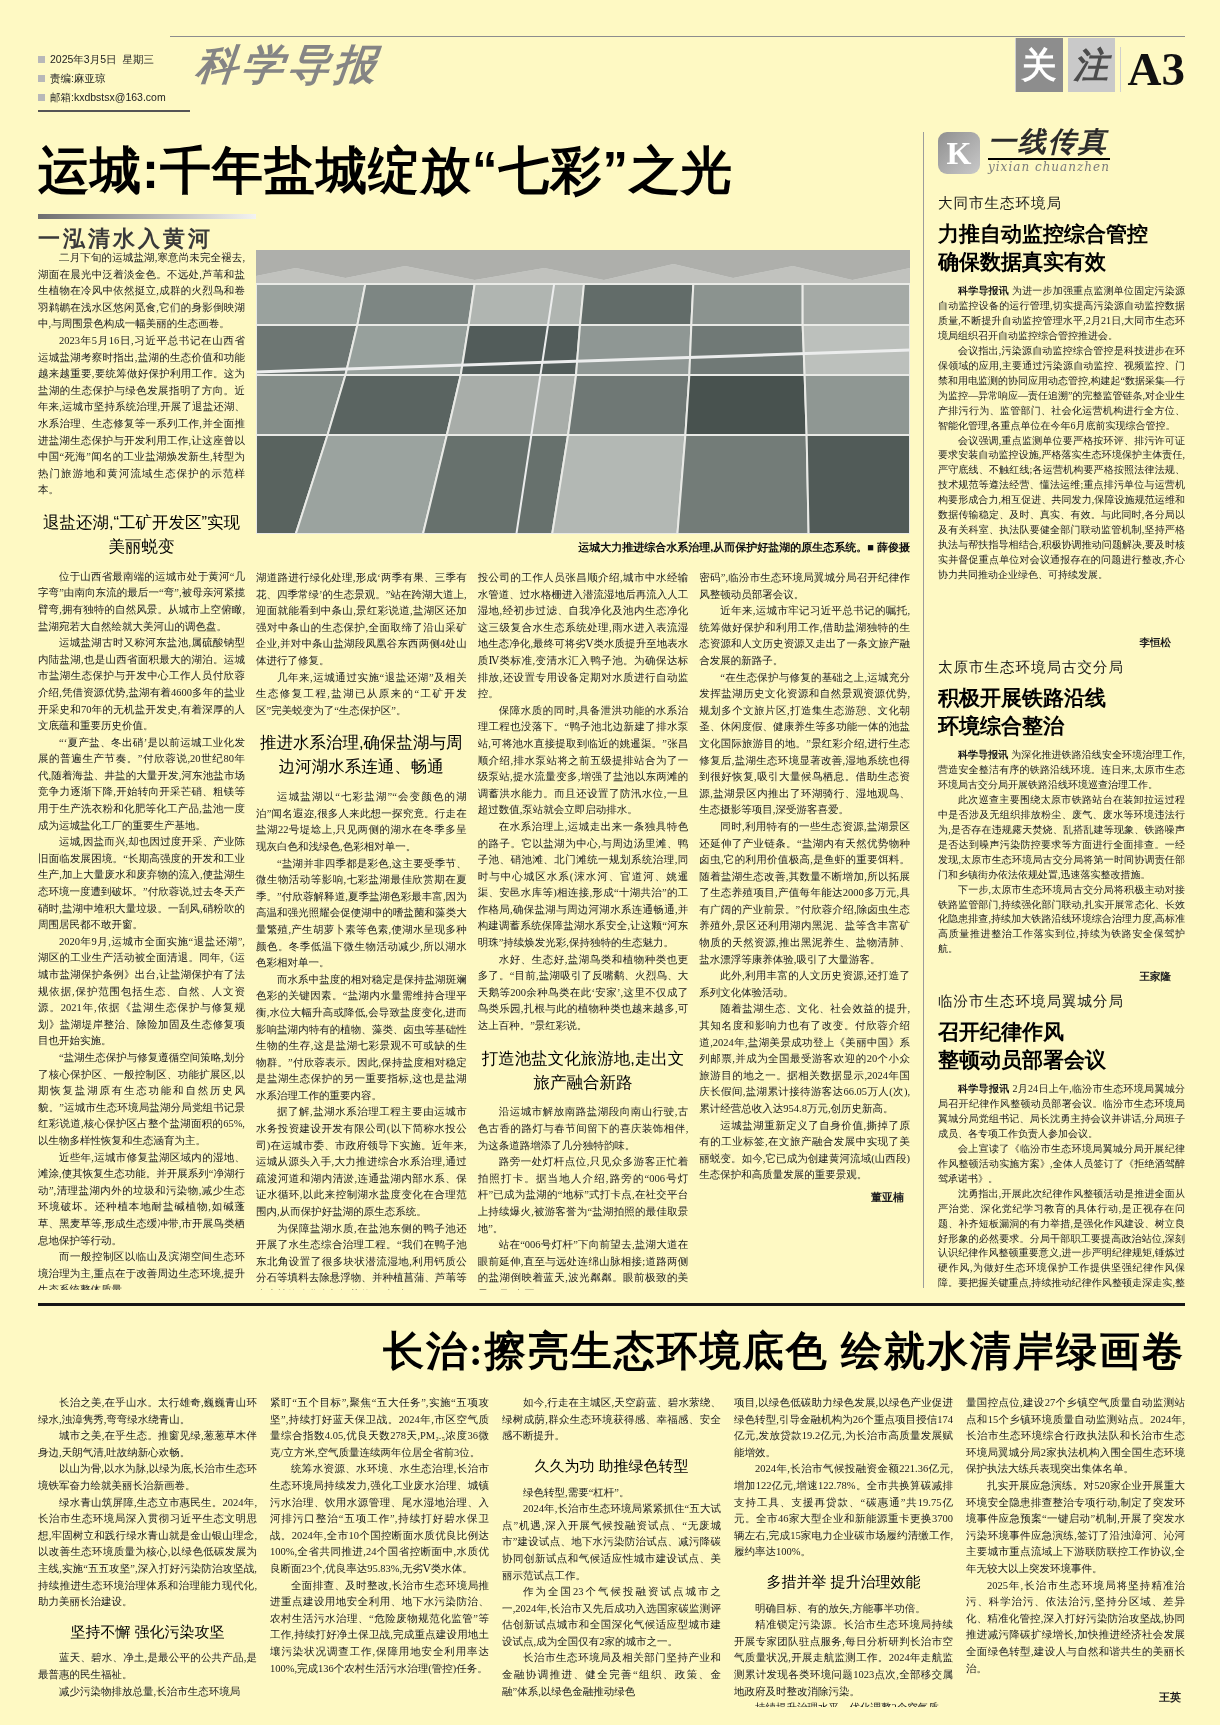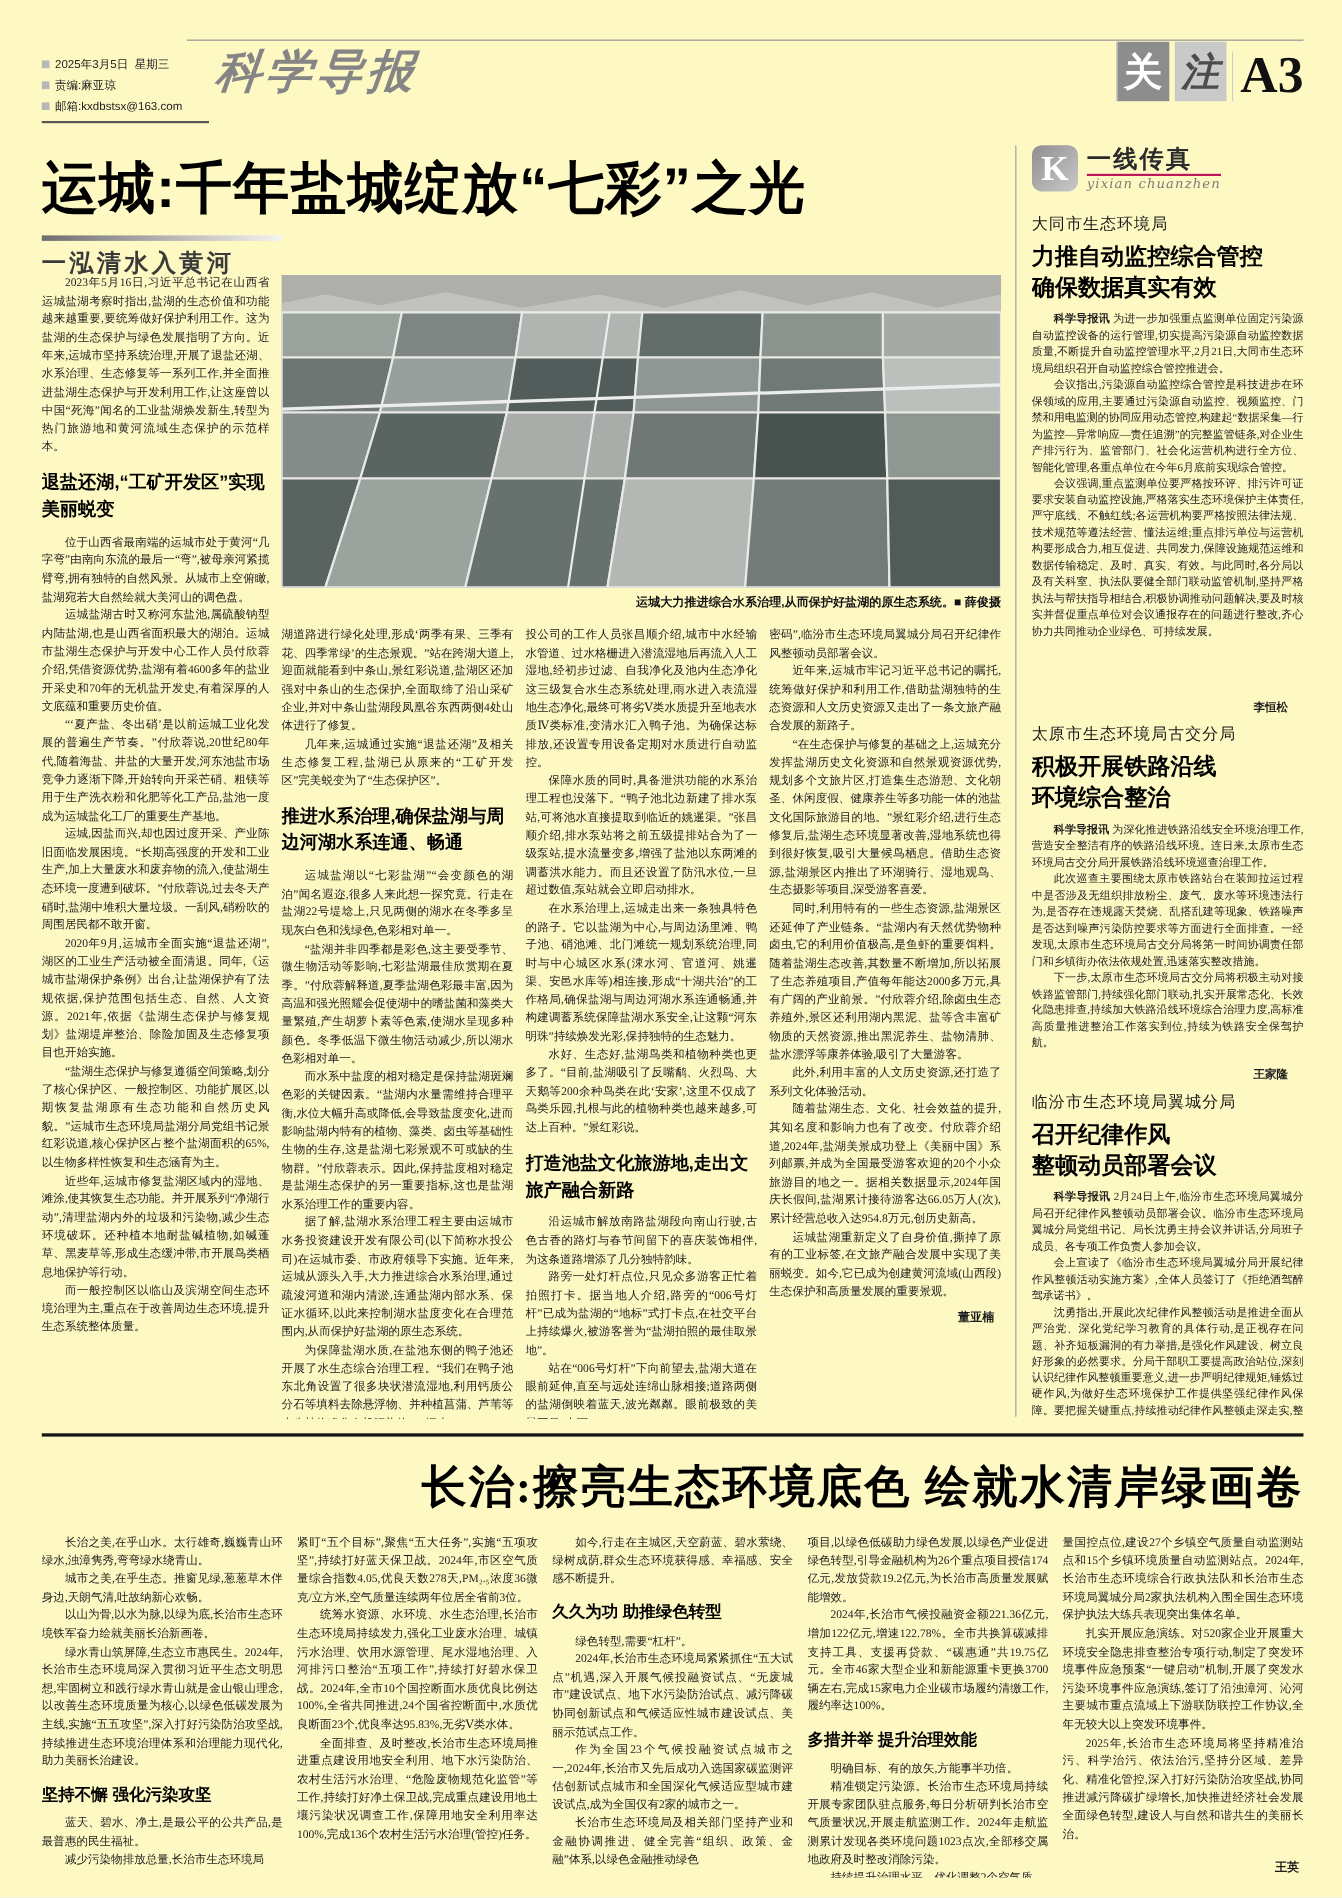--- a/index.html
+++ b/index.html
@@ -35,35 +35,35 @@
   .right-part{flex:1;display:flex;flex-direction:column;}
   .photo-wrap{height:284px;background:#cfd2d0;}
   .photo-wrap svg{display:block;width:100%;height:100%;}
   .photo-caption{height:22px;font-size:11px;font-weight:bold;text-align:right;padding-top:6px;color:#111;
                  font-family:"Liberation Sans",sans-serif;}
   .cols3{flex:1;display:flex;gap:11px;margin-top:8px;overflow:hidden;}
   .c{flex:1;overflow:hidden;position:relative;padding-bottom:2px;}
 
   .para{margin:0;font-size:10.5px;line-height:16.6px;text-align:justify;text-indent:2em;color:#1b1b1b;}
   .para.cont{text-indent:0;}
-  .col-head{margin:12px 0 10px 0;font-family:"Liberation Sans",sans-serif;font-size:16.5px;font-weight:700;
-            line-height:1.45;color:#000;text-align:left;}
+  .col-head{margin:12px 0 10px 0;font-family:"Liberation Sans",sans-serif;font-size:16.5px;font-weight:400;
+            line-height:1.45;color:#000;text-align:center;}
   .lead-tag{font-family:"Liberation Sans",sans-serif;font-weight:bold;}
   .article-byline{text-align:right;font-weight:bold;font-size:11px;margin-top:6px;padding-right:6px;
                   font-family:"Liberation Sans",sans-serif;}
 
   
   .vdiv{position:absolute;left:923px;top:132px;width:1px;height:1156px;background:#9c9c9c;}
   .sidebar{position:absolute;left:938px;top:128px;width:247px;height:1162px;overflow:hidden;}
   .brand{display:flex;align-items:flex-end;gap:8px;height:46px;}
   .brand-k{width:42px;height:42px;border-radius:9px;background:linear-gradient(135deg,#8f8f8f,#c9c9c9);
            color:#fff;font-family:"Liberation Serif",serif;font-weight:900;font-size:32px;
            display:flex;align-items:center;justify-content:center;}
-  .brand-title{font-size:22px;font-weight:900;color:#2b2b2b;letter-spacing:2px;
-               border-bottom:2px solid #be185d;line-height:1.15;font-family:"DejaVu Serif",serif;}
+  .brand-title{font-size:28px;font-weight:900;font-style:italic;color:#2b2b2b;letter-spacing:2px;
+               border-bottom:2px solid #000000;line-height:1.15;font-family:"DejaVu Serif",serif;}
   .brand-sub{font-size:12px;font-style:italic;color:#7b7b7b;font-family:"DejaVu Serif",serif;letter-spacing:1px;}
   .sb-article{position:relative;overflow:hidden;padding-bottom:16px;}
   .sb-a1{height:448px;margin-top:12px;}
   .sb-a2{height:318px;}
   .sb-a3{height:328px;}
   .sb-kicker{font-size:14.5px;margin:8px 0 7px 0;letter-spacing:1px;color:#161616;font-family:"Liberation Sans",sans-serif;}
   .sb-headline{margin:0 0 9px 0;font-family:"Liberation Sans",sans-serif;font-size:21px;font-weight:900;
                line-height:1.32;color:#000;white-space:pre-line;}
   .sb-body .para{font-size:10px;line-height:14.9px;}
   .sb-byline{position:absolute;right:14px;bottom:0;font-weight:bold;font-size:10.5px;font-family:"Liberation Sans",sans-serif;}
@@ -100,20 +100,21 @@
 
   <div class="main">
     <h1 class="main-headline">运城:千年盐城绽放“七彩”之光</h1>
     <div class="kicker">
       <div class="kicker-bar"></div>
       <div class="kicker-text">一泓清水入黄河</div>
     </div>
 
     <div class="cols">
       <div class="c1">
+          <p class="para">二月下旬的运城盐湖,寒意尚未完全褪去,湖面在晨光中泛着淡金色。不远处,芦苇和盐生植物在冷风中依然挺立,成群的火烈鸟和卷羽鹈鹕在浅水区悠闲觅食,它们的身影倒映湖中,与周围景色构成一幅美丽的生态画卷。</p>
           <p class="para">2023年5月16日,习近平总书记在山西省运城盐湖考察时指出,盐湖的生态价值和功能越来越重要,要统筹做好保护利用工作。这为盐湖的生态保护与绿色发展指明了方向。近年来,运城市坚持系统治理,开展了退盐还湖、水系治理、生态修复等一系列工作,并全面推进盐湖生态保护与开发利用工作,让这座曾以中国“死海”闻名的工业盐湖焕发新生,转型为热门旅游地和黄河流域生态保护的示范样本。</p>
           <h3 class="col-head">退盐还湖,“工矿开发区”实现美丽蜕变</h3>
           <p class="para">位于山西省最南端的运城市处于黄河“几字弯”由南向东流的最后一“弯”,被母亲河紧揽臂弯,拥有独特的自然风景。从城市上空俯瞰,盐湖宛若大自然绘就大美河山的调色盘。</p>
           <p class="para">运城盐湖古时又称河东盐池,属硫酸钠型内陆盐湖,也是山西省面积最大的湖泊。运城市盐湖生态保护与开发中心工作人员付欣蓉介绍,凭借资源优势,盐湖有着4600多年的盐业开采史和70年的无机盐开发史,有着深厚的人文底蕴和重要历史价值。</p>
           <p class="para">“‘夏产盐、冬出硝’是以前运城工业化发展的普遍生产节奏。”付欣蓉说,20世纪80年代,随着海盐、井盐的大量开发,河东池盐市场竞争力逐渐下降,开始转向开采芒硝、粗镁等用于生产洗衣粉和化肥等化工产品,盐池一度成为运城盐化工厂的重要生产基地。</p>
           <p class="para">运城,因盐而兴,却也因过度开采、产业陈旧面临发展困境。“长期高强度的开发和工业生产,加上大量废水和废弃物的流入,使盐湖生态环境一度遭到破坏。”付欣蓉说,过去冬天产硝时,盐湖中堆积大量垃圾。一刮风,硝粉吹的周围居民都不敢开窗。</p>
           <p class="para">2020年9月,运城市全面实施“退盐还湖”,湖区的工业生产活动被全面清退。同年,《运城市盐湖保护条例》出台,让盐湖保护有了法规依据,保护范围包括生态、自然、人文资源。2021年,依据《盐湖生态保护与修复规划》盐湖堤岸整治、除险加固及生态修复项目也开始实施。</p>
           <p class="para">“盐湖生态保护与修复遵循空间策略,划分了核心保护区、一般控制区、功能扩展区,以期恢复盐湖原有生态功能和自然历史风貌。”运城市生态环境局盐湖分局党组书记景红彩说道,核心保护区占整个盐湖面积的65%,以生物多样性恢复和生态涵育为主。</p>
           <p class="para">近些年,运城市修复盐湖区域内的湿地、滩涂,使其恢复生态功能。并开展系列“净湖行动”,清理盐湖内外的垃圾和污染物,减少生态环境破坏。还种植本地耐盐碱植物,如碱蓬草、黑麦草等,形成生态缓冲带,市开展鸟类栖息地保护等行动。</p>
           <p class="para">而一般控制区以临山及滨湖空间生态环境治理为主,重点在于改善周边生态环境,提升生态系统整体质量。</p>

